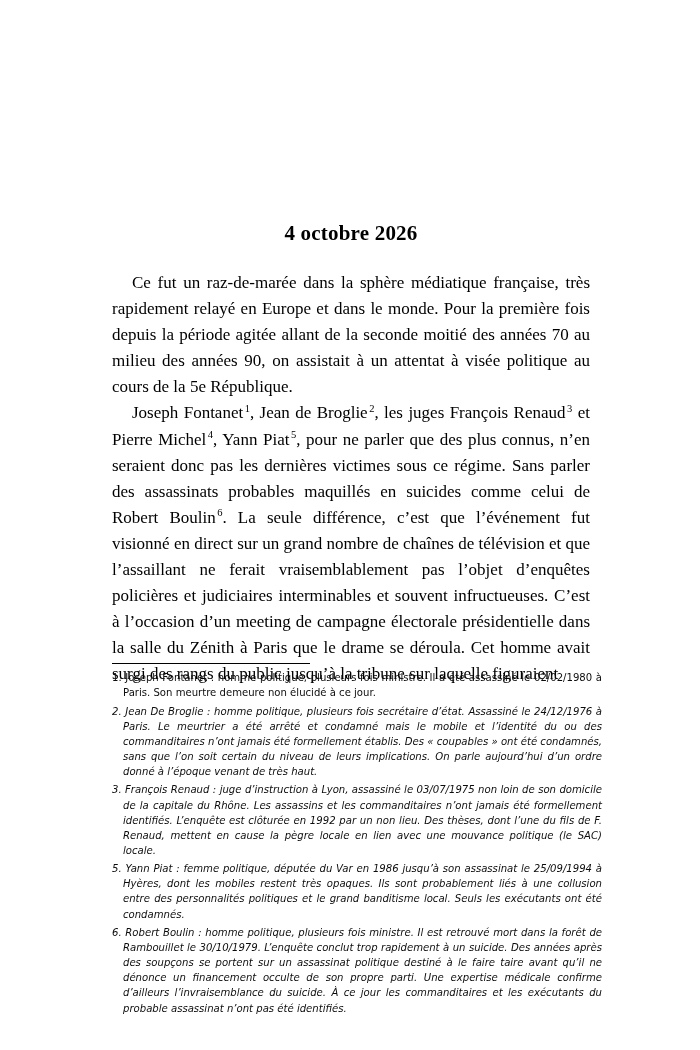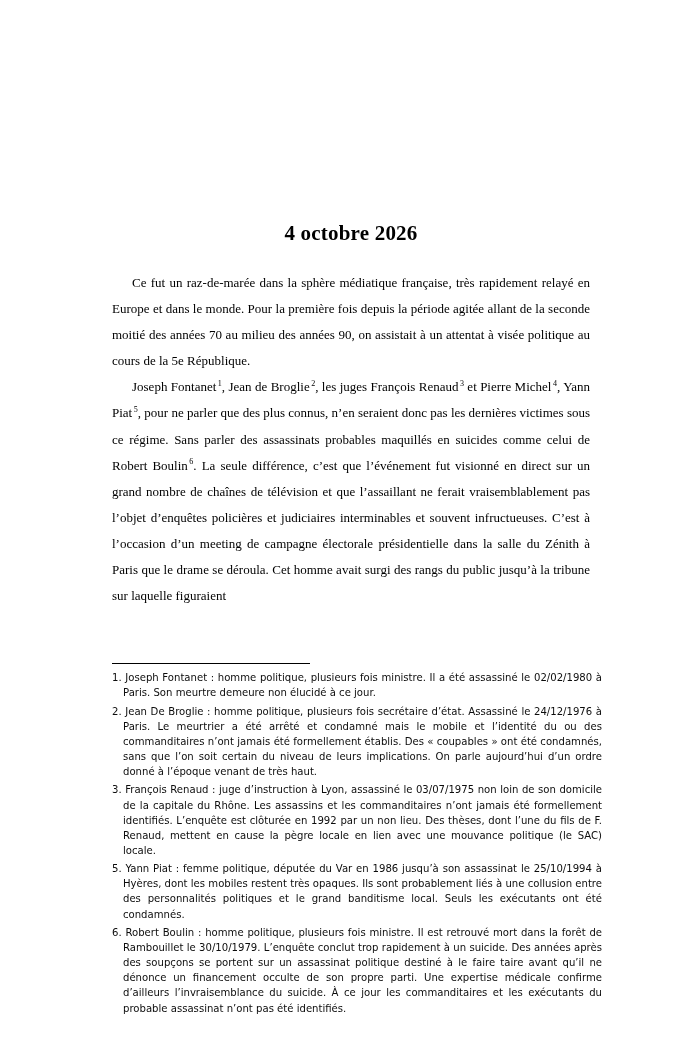--- a/index.html
+++ b/index.html
@@ -36,21 +36,21 @@
     position: absolute;
     top: 258px;
     left: 112px;
     width: 478px;
   }
 
   .body-par {
     margin: 0;
     text-align: justify;
     text-justify: inter-word;
-    font-size: 13px;
+    font-size: 17px;
     line-height: 26.1px;
     text-indent: 20px;
     hyphens: none;
   }
 
   .body-par + .body-par {
     margin-top: 0px;
     font-family: Liberation Serif, serif;
   }
 
@@ -85,37 +85,38 @@
     margin: 0;
     text-align: justify;
     text-justify: inter-word;
     padding-left: 11px;
     text-indent: -11px;
     hyphens: none;
   }
 
   .footnote + .footnote {
     margin-top: 3.4px;
+    font-style: italic;
   }
 </style>
 </head>
 <body>
 
 <div class="page">
 
   <h1 class="page-title">4 octobre 2026</h1>
 
   <div class="body-block">
     <p class="body-par">Ce fut un raz-de-marée dans la sphère médiatique française, très rapidement relayé en Europe et dans le monde. Pour la première fois depuis la période agitée allant de la seconde moitié des années 70 au milieu des années 90, on assistait à un attentat à visée politique au cours de la 5e République.</p>
     <p class="body-par" id="para-2">Joseph Fontanet<sup class="fn-ref">1</sup>, Jean de Broglie<sup class="fn-ref">2</sup>, les juges François Renaud<sup class="fn-ref">3</sup> et Pierre Michel<sup class="fn-ref">4</sup>, Yann Piat<sup class="fn-ref">5</sup>, pour ne parler que des plus connus, n’en seraient donc pas les dernières victimes sous ce régime. Sans parler des assassinats probables maquillés en suicides comme celui de Robert Boulin<sup class="fn-ref">6</sup>. La seule différence, c’est que l’événement fut visionné en direct sur un grand nombre de chaînes de télévision et que l’assaillant ne ferait vraisemblablement pas l’objet d’enquêtes policières et judiciaires interminables et souvent infructueuses. C’est à l’occasion d’un meeting de campagne électorale présidentielle dans la salle du Zénith à Paris que le drame se déroula. Cet homme avait surgi des rangs du public jusqu’à la tribune sur laquelle figuraient</p>
   </div>
 
   <div class="footnote-rule"></div>
 
   <div class="footnotes">
     <p class="footnote">1. Joseph Fontanet : homme politique, plusieurs fois ministre. Il a été assassiné le 02/02/1980 à Paris. Son meurtre demeure non élucidé à ce jour.</p>
     <p class="footnote">2. Jean De Broglie : homme politique, plusieurs fois secrétaire d’état. Assassiné le 24/12/1976 à Paris. Le meurtrier a été arrêté et condamné mais le mobile et l’identité du ou des commanditaires n’ont jamais été formellement établis. Des « coupables » ont été condamnés, sans que l’on soit certain du niveau de leurs implications. On parle aujourd’hui d’un ordre donné à l’époque venant de très haut.</p>
     <p class="footnote">3. François Renaud : juge d’instruction à Lyon, assassiné le 03/07/1975 non loin de son domicile de la capitale du Rhône. Les assassins et les commanditaires n’ont jamais été formellement identifiés. L’enquête est clôturée en 1992 par un non lieu. Des thèses, dont l’une du fils de F. Renaud, mettent en cause la pègre locale en lien avec une mouvance politique (le SAC) locale.</p>
-    <p class="footnote">5. Yann Piat : femme politique, députée du Var en 1986 jusqu’à son assassinat le 25/10/1994 à Hyères, dont les mobiles restent très opaques. Ils sont probablement liés à une collusion entre des personnalités politiques et le grand banditisme local. Seuls les exécutants ont été condamnés.</p>
+    <p class="footnote">5. Yann Piat : femme politique, députée du Var en 1986 jusqu’à son assassinat le 25/09/1994 à Hyères, dont les mobiles restent très opaques. Ils sont probablement liés à une collusion entre des personnalités politiques et le grand banditisme local. Seuls les exécutants ont été condamnés.</p>
     <p class="footnote">6. Robert Boulin : homme politique, plusieurs fois ministre. Il est retrouvé mort dans la forêt de Rambouillet le 30/10/1979. L’enquête conclut trop rapidement à un suicide. Des années après des soupçons se portent sur un assassinat politique destiné à le faire taire avant qu’il ne dénonce un financement occulte de son propre parti. Une expertise médicale confirme d’ailleurs l’invraisemblance du suicide. À ce jour les commanditaires et les exécutants du probable assassinat n’ont pas été identifiés.</p>
   </div>
 
 </div>
 
 </body></html>

